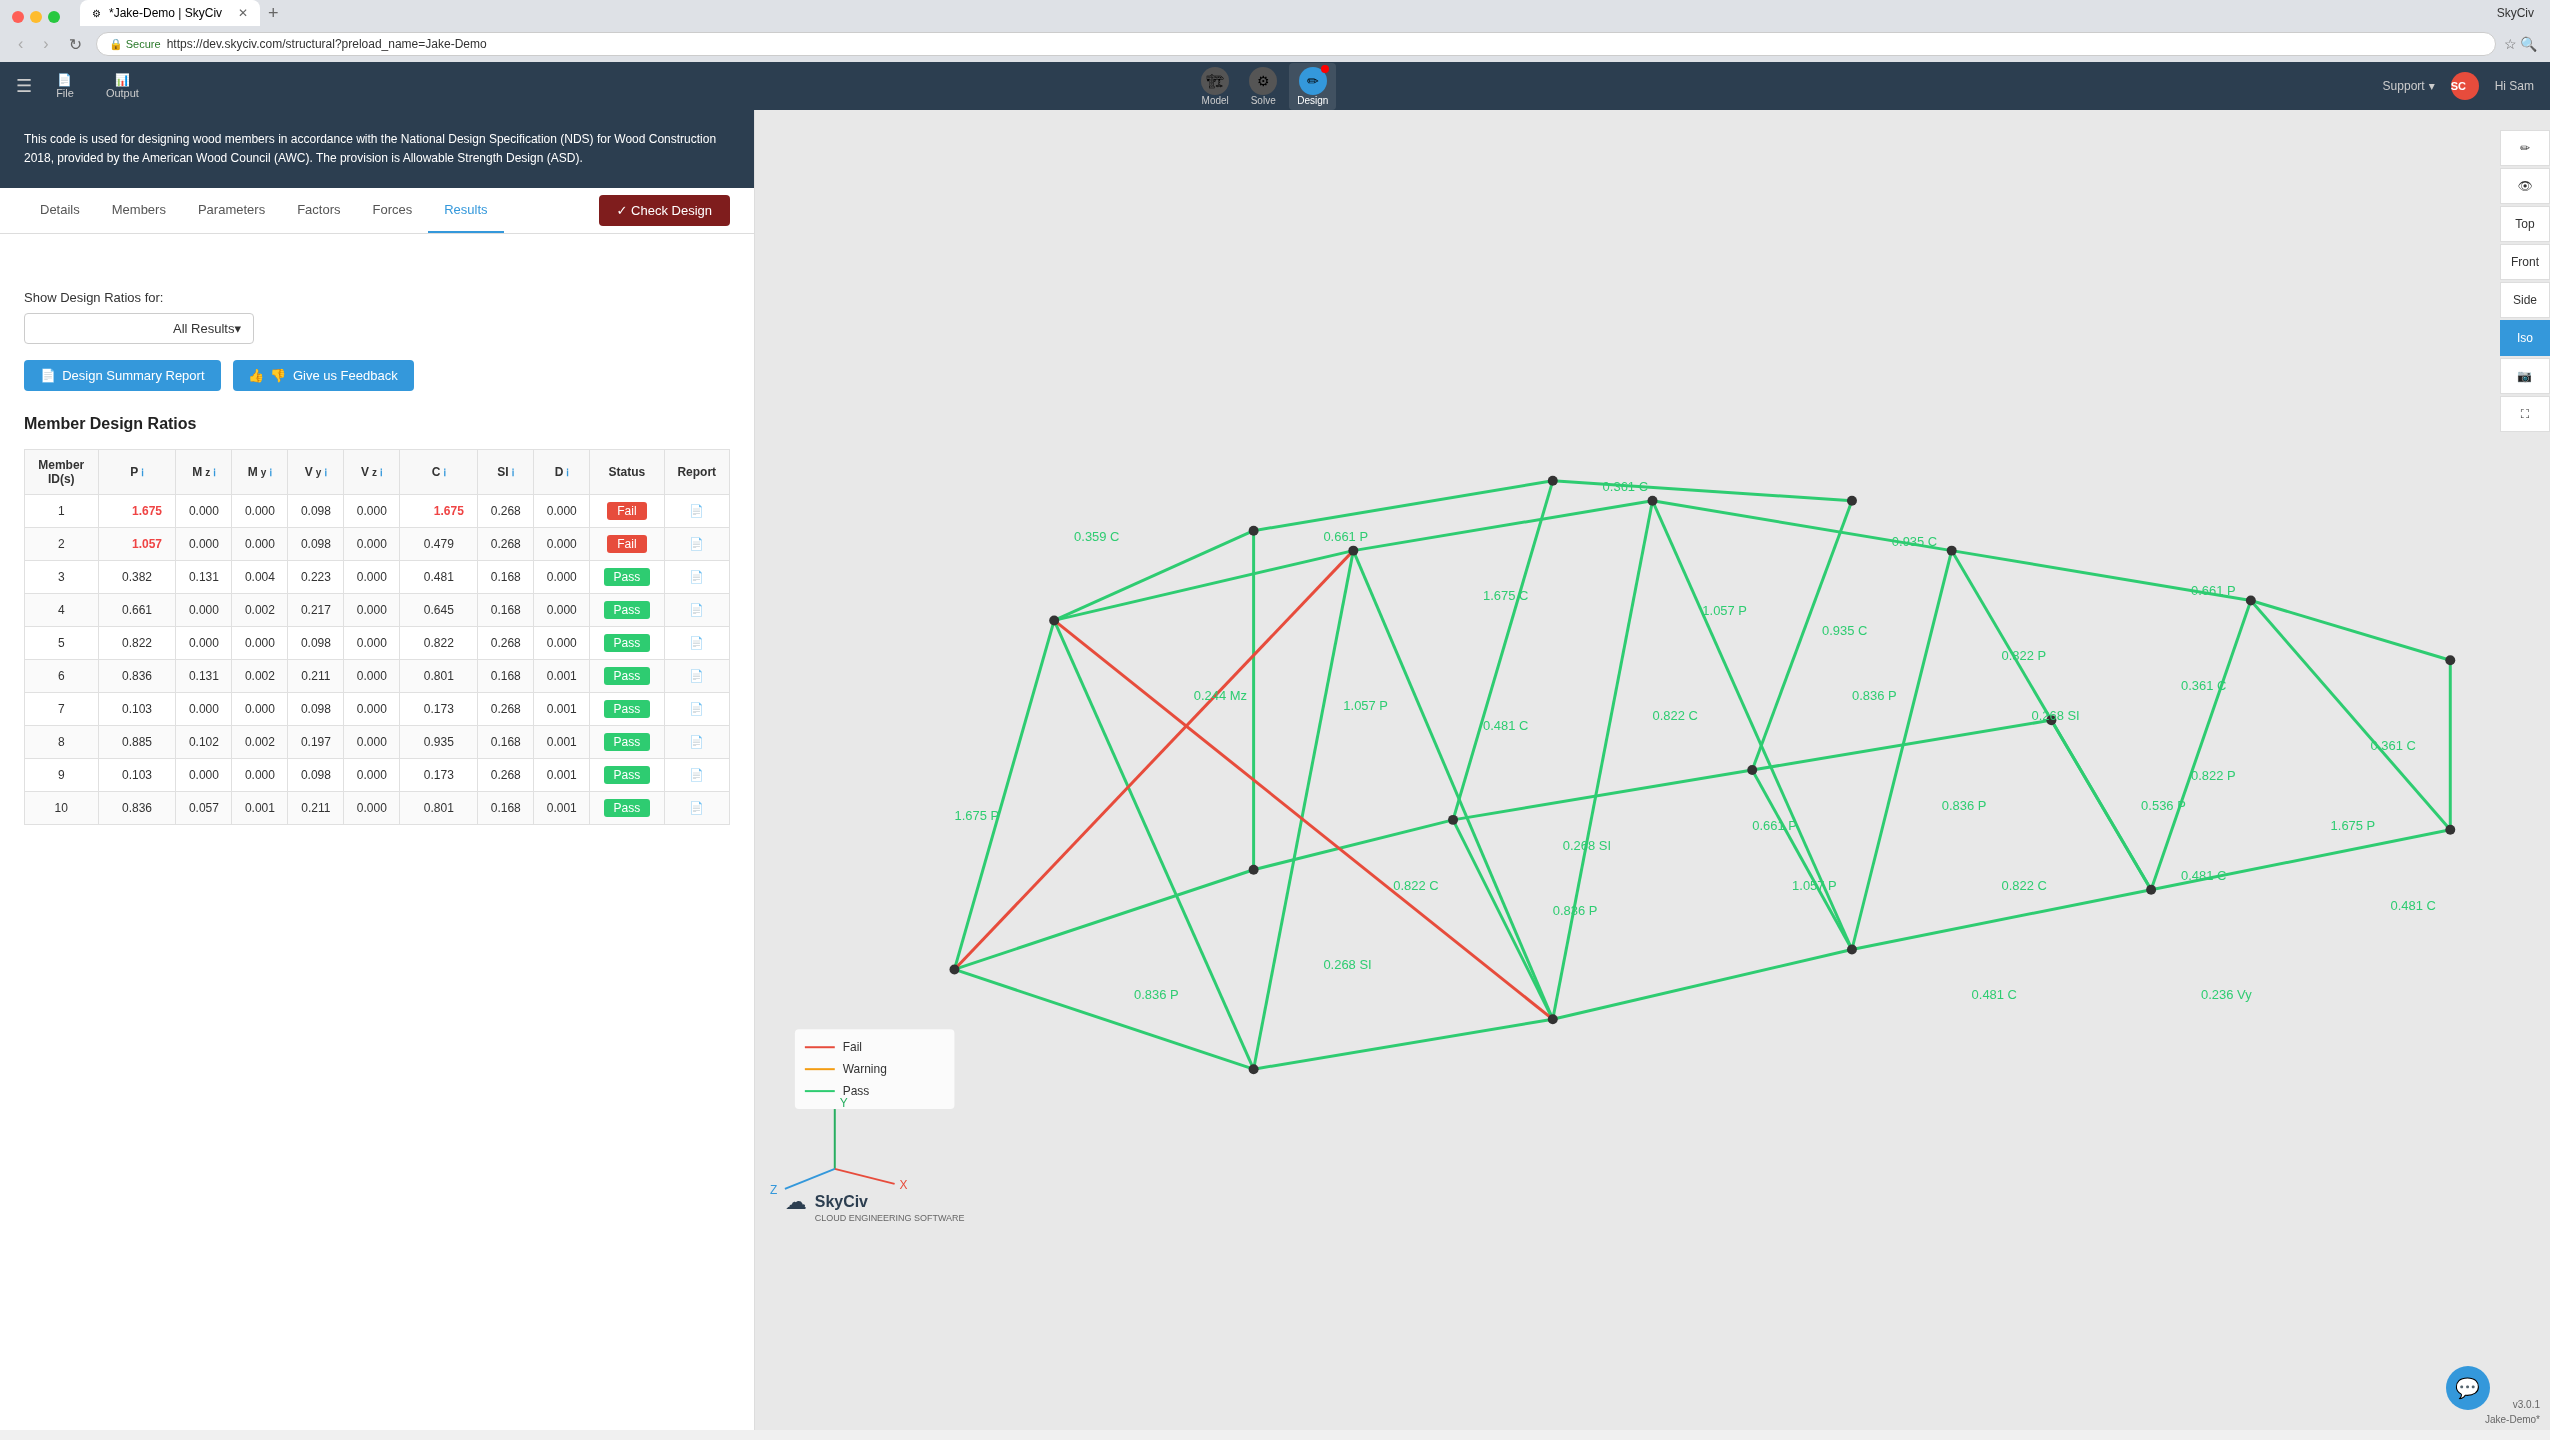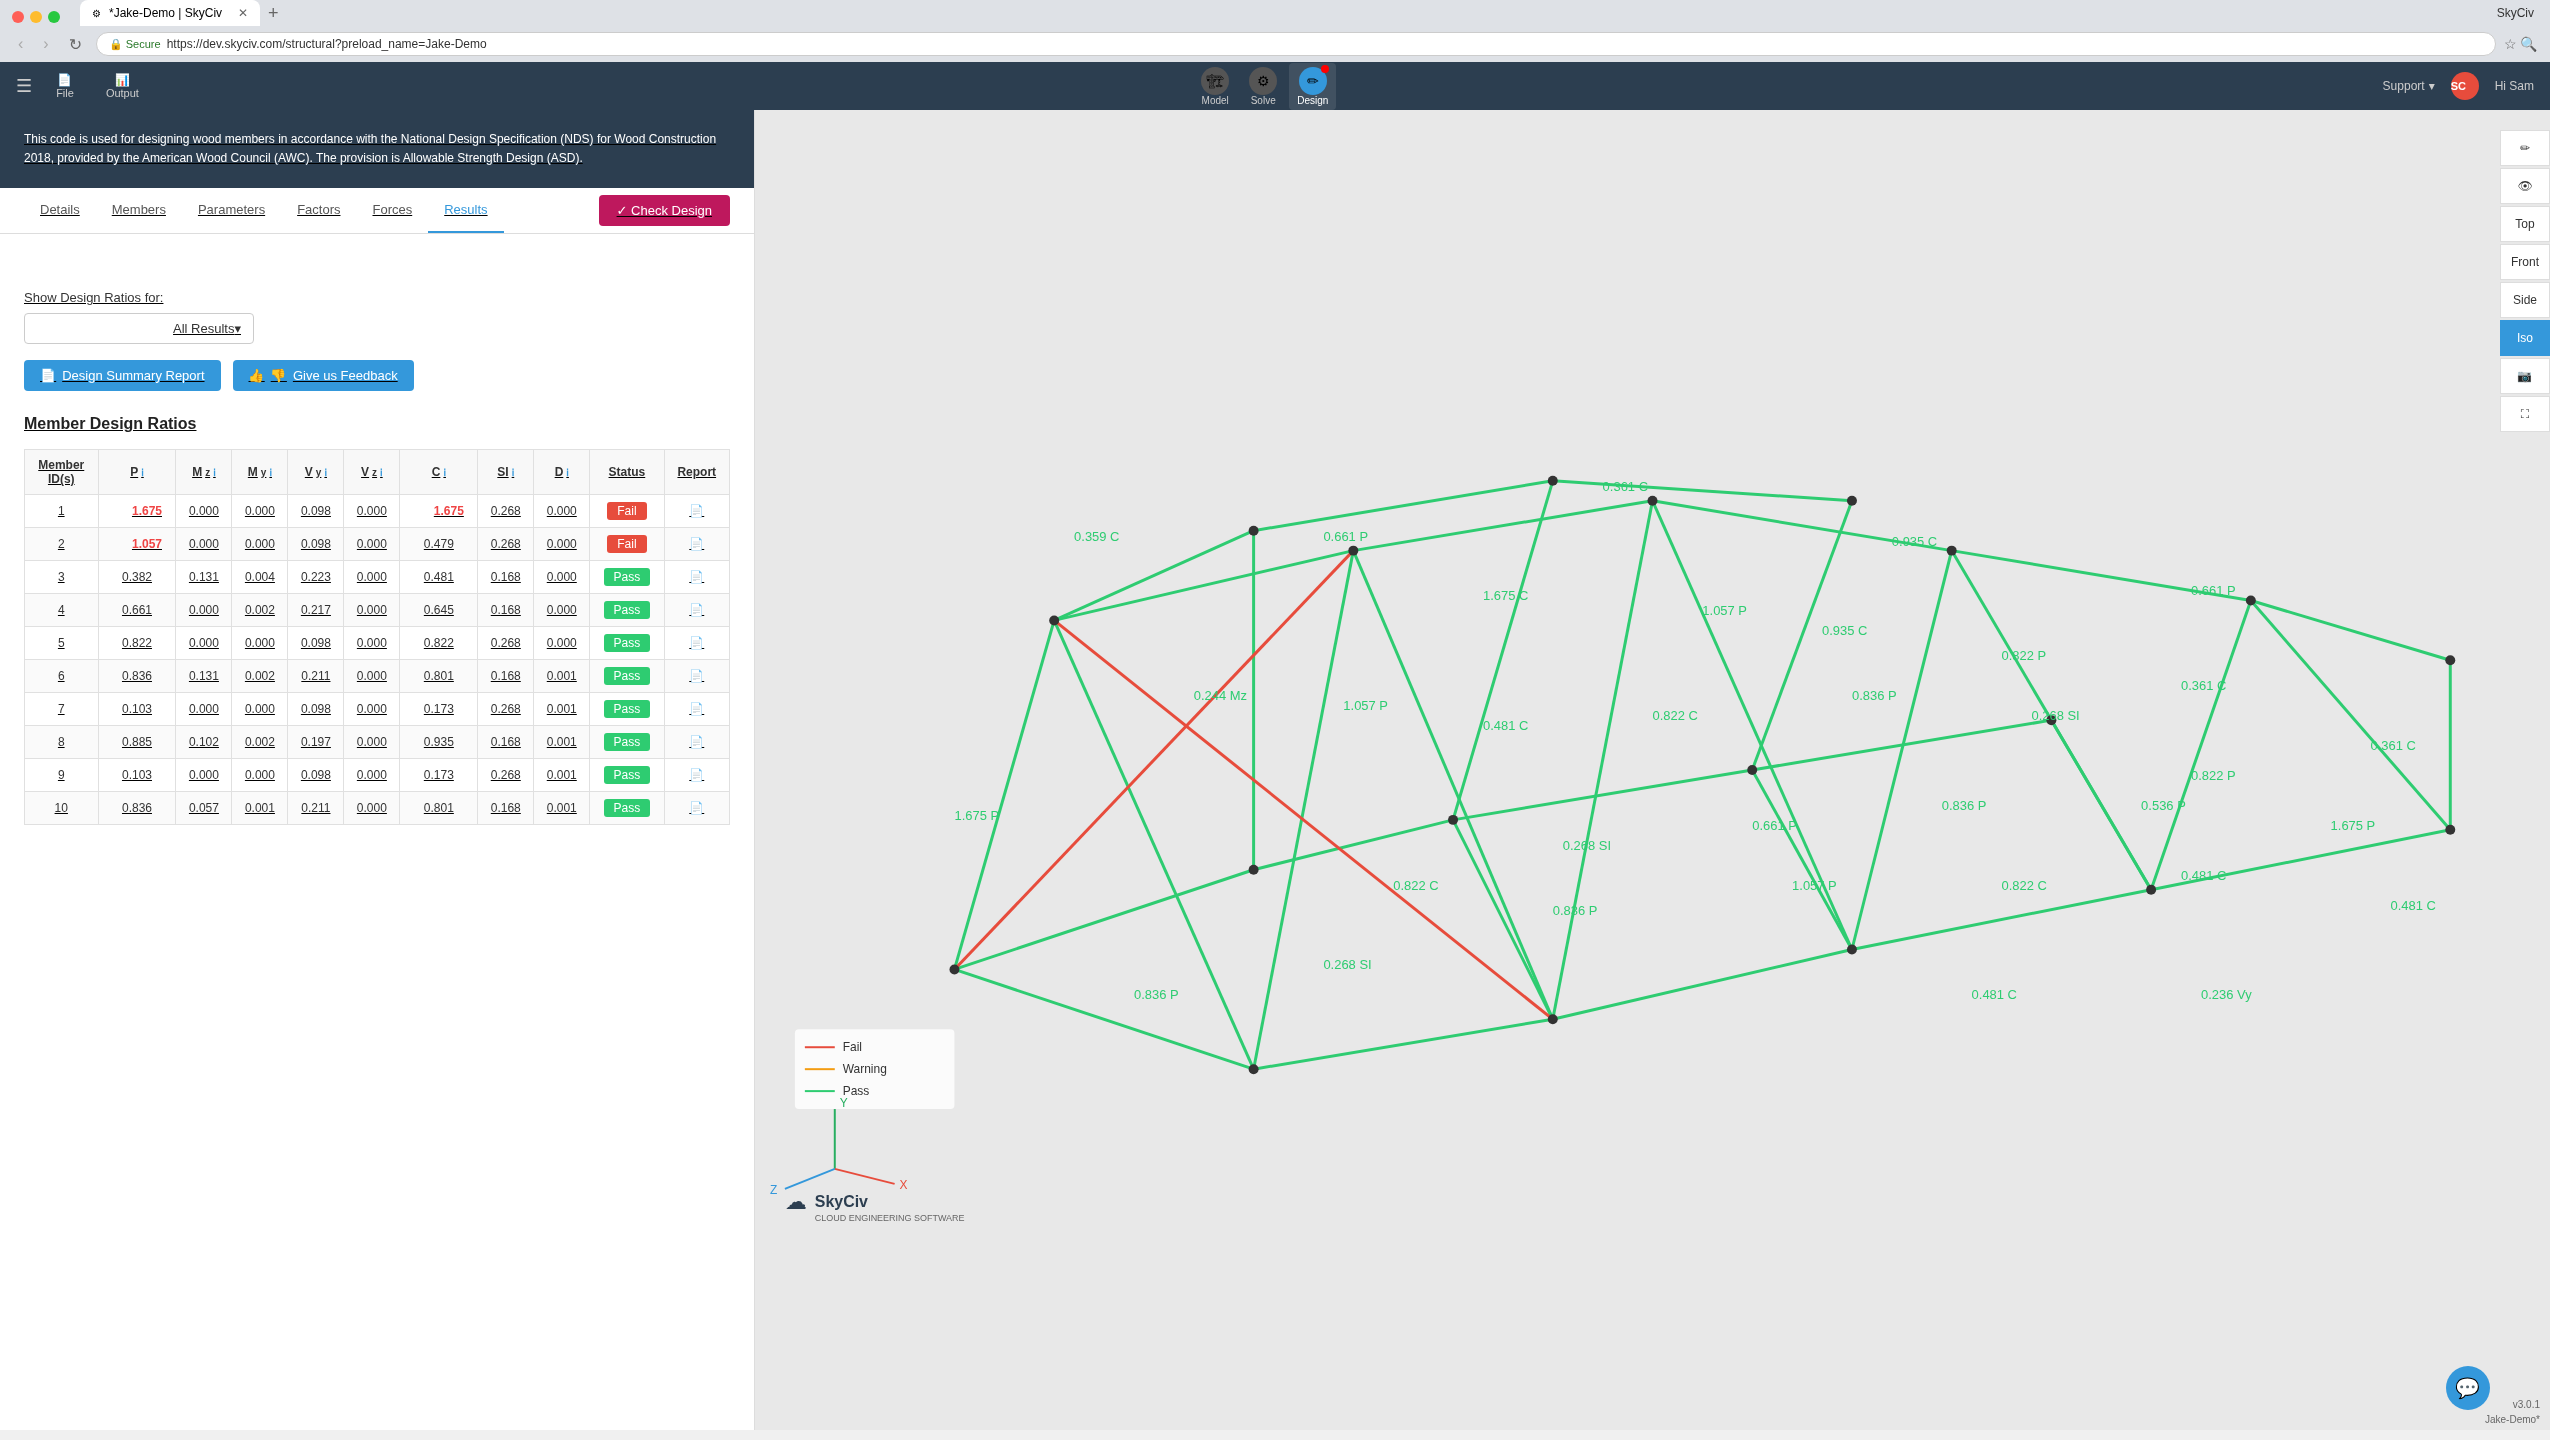--- a/index.html
+++ b/index.html
@@ -41,31 +41,31 @@
     .nav-circle { width: 28px; height: 28px; border-radius: 50%; display: flex; align-items: center; justify-content: center; font-size: 14px; }
     .nav-model { background: #555; }
     .nav-solve { background: #555; }
     .nav-design { background: #3498db; position: relative; }
     .nav-design::after { content: ''; width: 8px; height: 8px; background: red; border-radius: 50%; position: absolute; top: -2px; right: -2px; }
     .toolbar-support { color: #ccc; font-size: 12px; cursor: pointer; display: flex; align-items: center; gap: 4px; }
     .user-avatar { width: 28px; height: 28px; border-radius: 50%; background: #e74c3c; display: flex; align-items: center; justify-content: flex-start; color: white; font-size: 11px; font-weight: bold; }
     .user-name { color: #ccc; font-size: 12px; }
 
     
-    .main-content { display: flex; flex: 1; overflow: hidden; text-decoration: underline; }
+    .main-content { display: flex; flex: 1; overflow: hidden; }
 
     
     .left-panel { width: 755px; background: #fff; display: flex; flex-direction: column; border-right: 1px solid #ddd; overflow: hidden; }
     .info-banner { background: #2c3e50; color: #fff; padding: 20px 24px; font-size: 12px; line-height: 1.6; }
 
     
     .tabs-container { display: flex; align-items: center; padding: 0 24px; border-bottom: 1px solid #ddd; background: #fff; }
     .tab { padding: 14px 16px; cursor: pointer; font-size: 13px; color: #555; border-bottom: 2px solid transparent; }
     .tab.active { color: #3498db; border-bottom: 2px solid #3498db; }
-    .check-design-btn { margin-left: auto; background: #be185d; color: #fff; border: none; padding: 8px 18px; border-radius: 4px; cursor: pointer; font-size: 13px; display: flex; align-items: center; gap: 6px; }
+    .check-design-btn { margin-left: auto; background: #7f1d1d; color: #fff; border: none; padding: 8px 18px; border-radius: 4px; cursor: pointer; font-size: 13px; display: flex; align-items: center; gap: 6px; }
 
     
     .content-area { padding: 20px 24px; flex: 1; overflow-y: auto; }
     .design-ratio-label { font-size: 13px; color: #333; margin-bottom: 8px; margin-top: 36px; }
     .dropdown-select { border: 1px solid #ccc; border-radius: 4px; padding: 7px 12px; font-size: 13px; width: 230px; display: flex; align-items: center; justify-content: flex-end; cursor: pointer; margin-bottom: 16px; color: #333; }
     .action-buttons { display: flex; gap: 12px; margin-bottom: 24px; }
     .btn-report { background: #3498db; color: #fff; border: none; padding: 8px 16px; border-radius: 4px; cursor: pointer; font-size: 13px; display: flex; align-items: center; gap: 6px; }
     .btn-feedback { background: #3498db; color: #fff; border: none; padding: 8px 16px; border-radius: 4px; cursor: pointer; font-size: 13px; display: flex; align-items: center; gap: 6px; }
 
     

